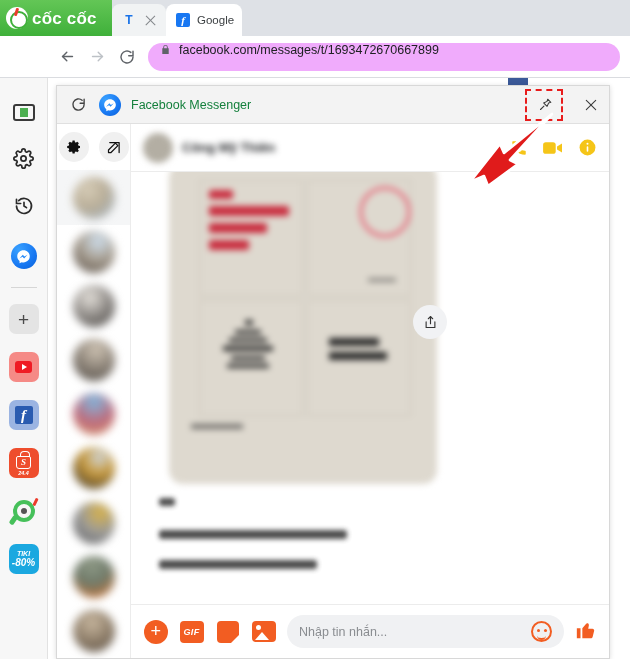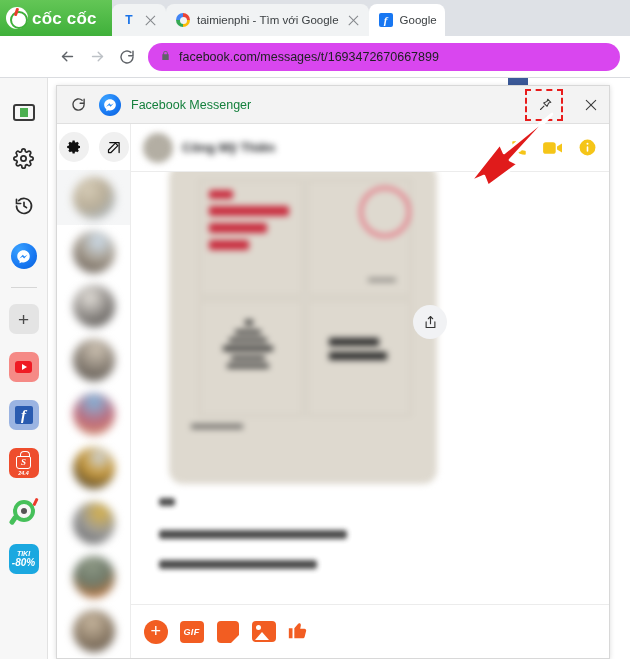--- a/index.html
+++ b/index.html
@@ -63,22 +63,22 @@
   
   .addrbar {
     position:absolute; left:0; top:36px; width:630px; height:42px;
     background:#ffffff; display:flex; align-items:center; gap:0px;
     border-bottom:1px solid #dadce0;
   }
   .navbtn { width:30px; height:30px; display:flex; align-items:center; justify-content:center; color:#5f6368; flex:0 0 auto;}
   .navbtn.first { margin-left:52px; }
   .navbtn.disabled { color:#bdc1c6; }
   .omnibox {
-    flex:1 1 auto; height:28px; background:#d946ef; border-radius:14px;
-    display:flex; align-items:center; gap:8px; padding:0 12px; margin:0 10px 0 6px;
+    flex:1 1 auto; height:28px; background:#f0abfc; border-radius:14px;
+    display:flex; align-items:flex-start; gap:8px; padding:0 12px; margin:0 10px 0 6px;
     font-size:12.5px; color:#202124;
   }
 
   
   .leftbar {
     position:absolute; left:0; top:78px; width:48px; height:581px;
     background:#f7f7f7; border-right:1px solid #e2e2e2;
     display:flex; flex-direction:column; align-items:center; padding-top:10px; gap:0;
   }
   .lb-item { width:30px; height:30px; margin:9px 0; display:flex; align-items:center; justify-content:center; border-radius:6px; }
@@ -198,27 +198,20 @@
     <div class="coccoc-badge">
       <div class="coccoc-logo"></div>
       <div class="coccoc-text">cốc cốc</div>
     </div>
 
     <div class="tab" style="max-width:208px;">
       <span class="favicon fav-t">T</span>
       <span class="tabclose"></span>
     </div>
 
-    <div class="tab" style="max-width:212px;">
-      <span class="favicon">
-          <i class="fav-g"></i>
-        </span>
-      <span class="tabtitle">taimienphi - Tìm với Google</span>
-      <span class="tabclose"></span>
-    </div>
 
     <div class="tab active">
       <span class="favicon">
           <i class="fav-f">f</i>
         </span>
       <span class="tabtitle">Google</span>
     </div>
   </div>
 
   <div class="addrbar">
@@ -471,20 +464,24 @@
             </span>
           <span class="cmp-ic">
               <i class="cmp-gif">GIF</i>
             </span>
           <span class="cmp-ic">
               <i class="cmp-sticker"></i>
             </span>
           <span class="cmp-ic">
               <i class="cmp-photo"></i>
             </span>
+          <div class="cmp-input">
+            <span>Nhập tin nhắn...</span>
+            <i class="cmp-emoji"></i>
+          </div>
           <span class="cmp-like">
             <svg width="22" height="22" viewBox="0 0 24 24" fill="currentColor">
                 <path d="M2 10h4v11H2zM8 21h9.2c1 0 1.8-.6 2-1.5l1.7-6.6c.3-1.2-.6-2.4-1.9-2.4h-4.6l.7-3.4c.2-1-.3-2-1.2-2.4-.6-.3-1.3-.1-1.7.4L8 10.2z"></path>
               </svg>
           </span>
         </div>
 
       </div>
     </div>
   </div>

